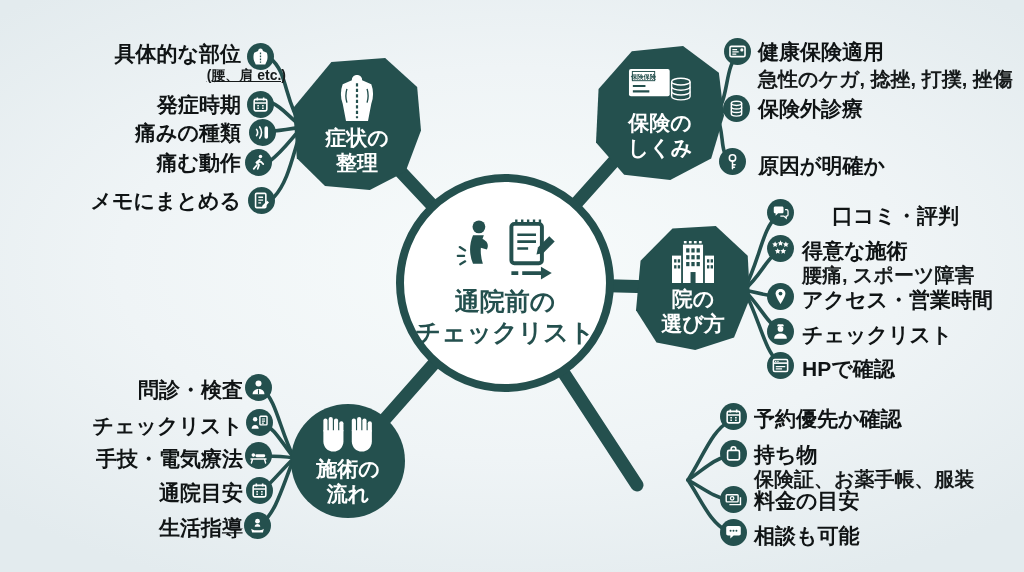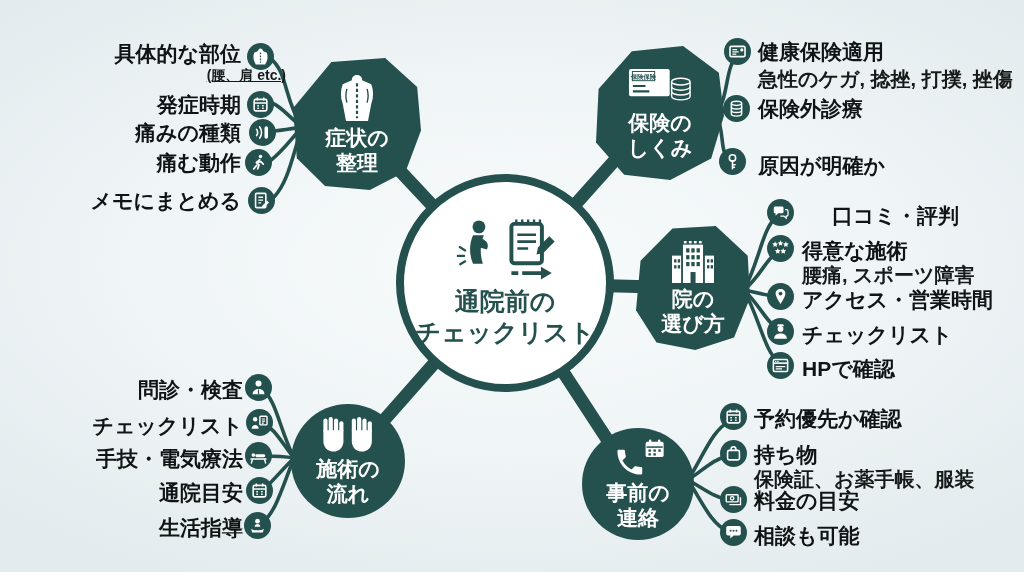--- a/index.html
+++ b/index.html
@@ -309,29 +309,20 @@
     <svg class="glyph" width="58" height="36" viewBox="0 0 60 38">
       <use href="#n-hand" transform="translate(2,0)"></use>
       <use href="#n-hand" transform="translate(32,0)"></use>
     </svg>
     <div class="node-label">
       <div>施術の</div>
       <div>流れ</div>
     </div>
   </div>
 
-  <div class="node round" style="left:582px;top:428px;width:112px;height:112px;">
-    <svg class="glyph" width="56" height="38" viewBox="0 0 56 40">
-        <use href="#n-phone"></use>
-      </svg>
-    <div class="node-label">
-      <div>事前の</div>
-      <div>連絡</div>
-    </div>
-  </div>
 
   <div class="item-label ta-r" style="right:783px;top:40px;">具体的な部位</div>
   <div class="item-sub ta-r" style="right:738px;top:67px;font-size:14px;text-decoration:underline;">(腰、肩 etc.)</div>
   <span class="mini" style="left:247px;top:43px;">
       <svg viewBox="0 0 24 24">
         <use href="#i-body"></use>
       </svg>
     </span>
 
   <div class="item-label ta-r" style="right:783px;top:91px;">発症時期</div>

